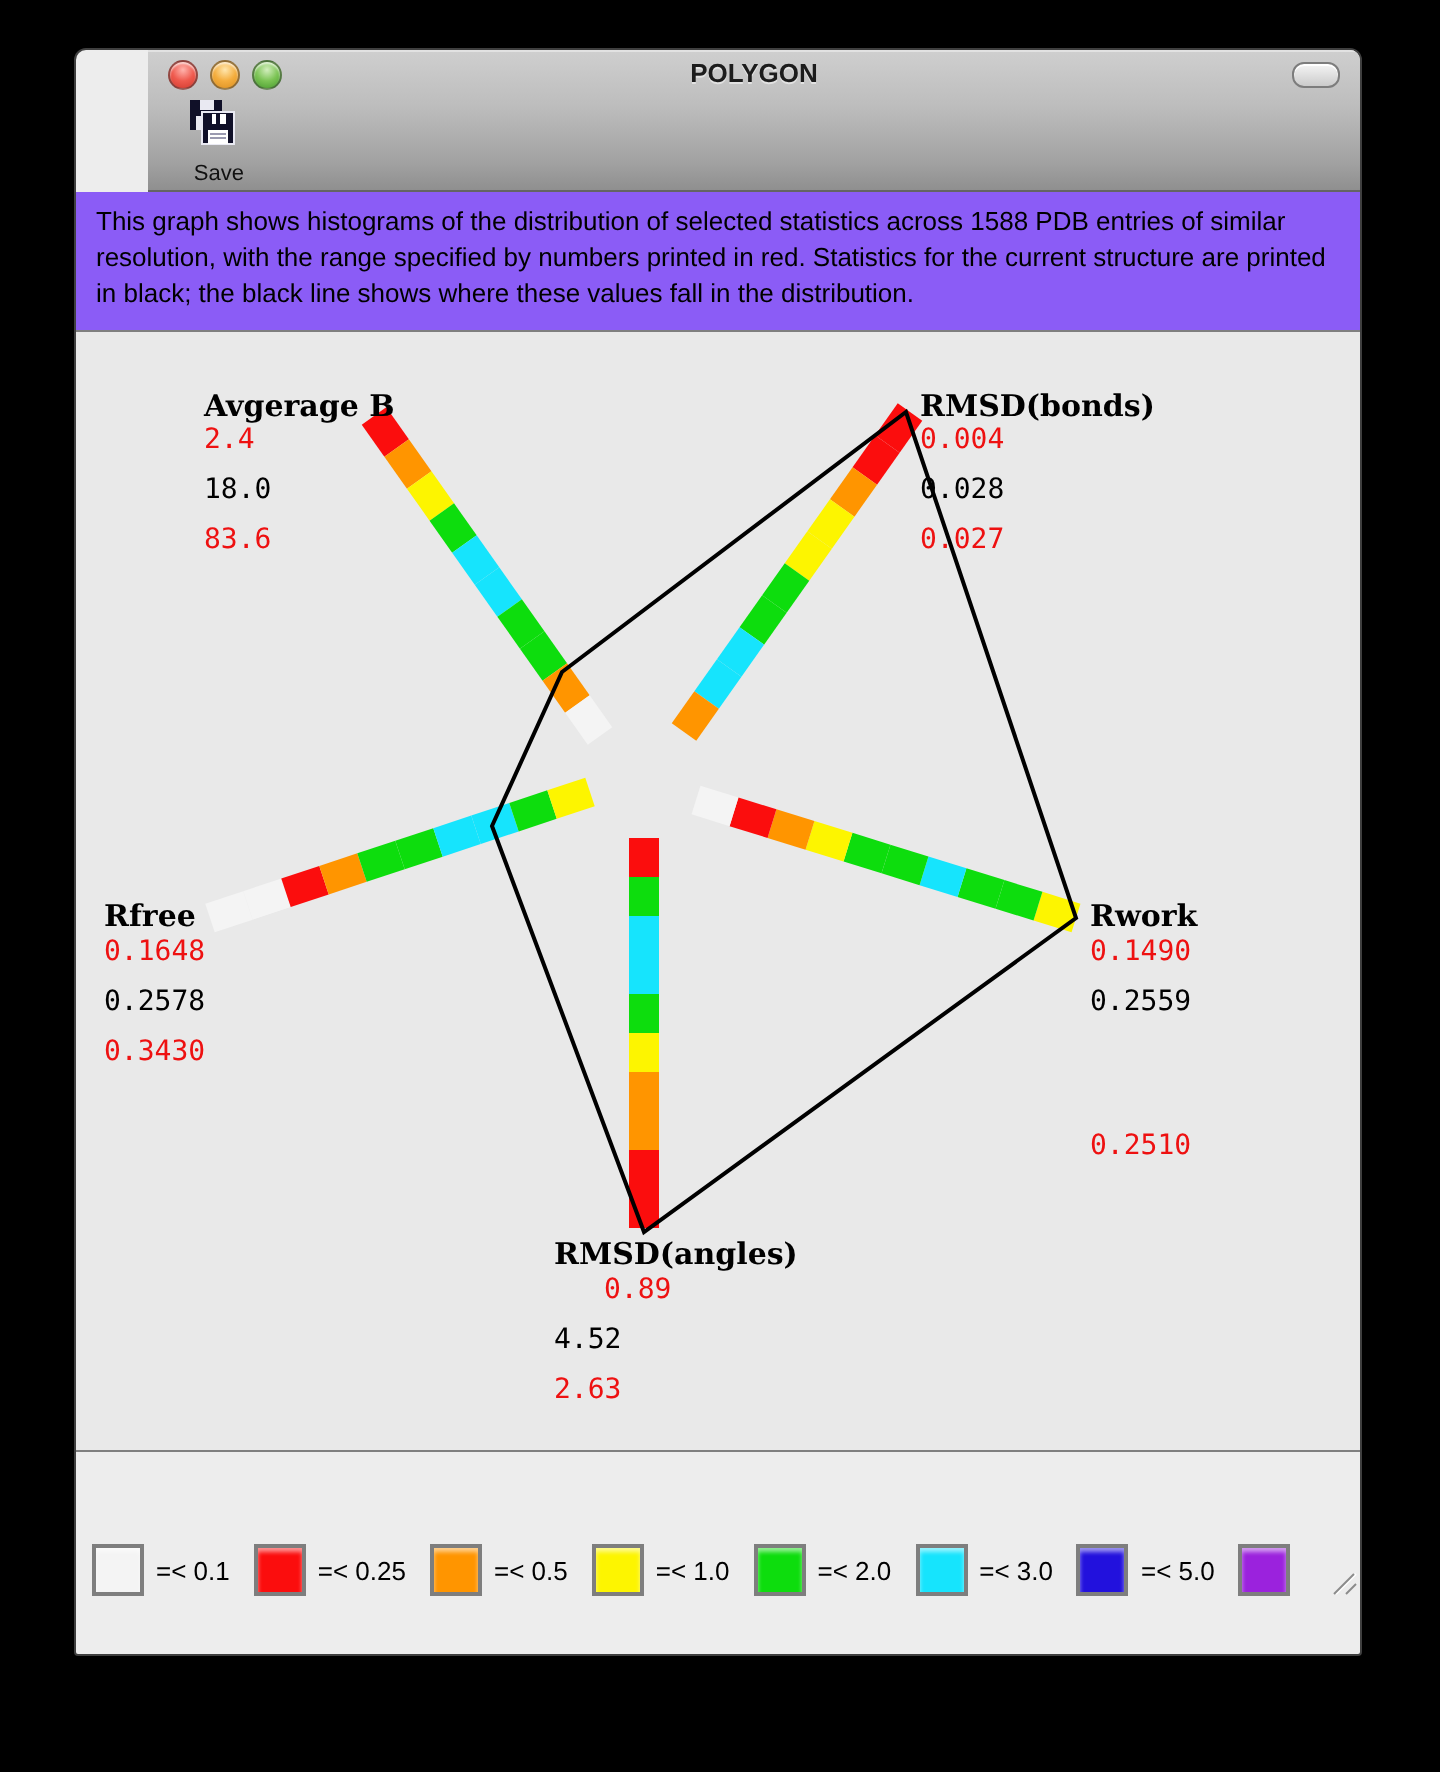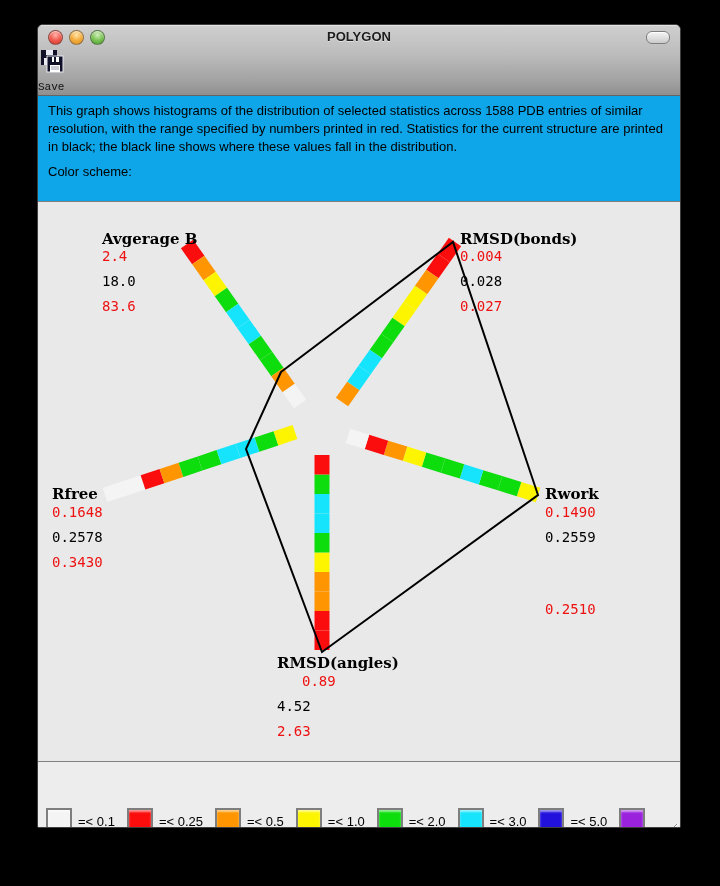--- a/index.html
+++ b/index.html
@@ -1,35 +1,35 @@
 <!DOCTYPE html>
 <html><head>
 <meta charset="utf-8">
 <style>
   html,body{margin:0;padding:0;background:#000;width:720px;height:886px;overflow:hidden;
     font-family:"Liberation Sans",sans-serif;-webkit-font-smoothing:antialiased;}
   .window{position:absolute;left:37px;top:24px;width:644px;height:804px;background:#ededed;
     border:1px solid #3f3f3f;border-radius:6px 6px 2px 2px;box-sizing:border-box;overflow:hidden;}
   
   .chrome{position:relative;height:70px;background:linear-gradient(180deg,#cfcfcf 0%,#bdbdbd 40%,#a2a2a2 80%,#8f8f8f 100%);
-    border-bottom:1px solid #646464;box-shadow:inset 0 1px 0 #e2e2e2;}
+    border-bottom:1px solid #646464;box-shadow:inset 0 1px 0 #e2e2e2;margin-left:36px;}
   .titlebar{position:absolute;left:0;top:0;right:0;height:22px;}
   .title{position:absolute;left:0;right:0;top:4px;text-align:center;font-size:13px;font-weight:bold;
     color:#1c1c1c;text-shadow:0 1px 0 rgba(255,255,255,.5);}
   .tl{position:absolute;top:5px;width:13px;height:13px;border-radius:50%;border:1px solid rgba(60,60,60,.5);
     box-shadow:inset 0 1px 1px rgba(255,255,255,.7);}
   .tl.red{left:10px;background:radial-gradient(circle at 50% 30%,#ffb3ac 0%,#ef5a4e 50%,#cf382d 100%);}
   .tl.yellow{left:31px;background:radial-gradient(circle at 50% 30%,#ffe6ad 0%,#f4ad3d 50%,#d98f22 100%);}
   .tl.green{left:52px;background:radial-gradient(circle at 50% 30%,#d2eebd 0%,#7cc455 50%,#46992c 100%);}
   .capsule{position:absolute;right:10px;top:6px;width:22px;height:11px;border-radius:6px;border:1px solid #7d7d7d;
     background:linear-gradient(180deg,#f5f5f5,#cbcbcb);box-shadow:inset 0 1px 0 #fff;}
-  .save-btn{position:absolute;left:0;top:24px;width:36px;height:44px;text-align:left;font-family:Liberation Mono, monospace;}
+  .save-btn{position:absolute;left:12px;top:24px;width:36px;height:44px;text-align:right;}
   .save-label{font-size:11px;color:#111;margin-top:1px;}
   
-  .desc-panel{position:relative;height:106px;background:#0ea5e9;border-bottom:1px solid #7f7f7f;box-sizing:border-box;}
+  .desc-panel{position:relative;height:70px;background:#8b5cf6;border-bottom:1px solid #7f7f7f;box-sizing:border-box;}
   .desc-text{position:absolute;left:10px;top:6px;width:624px;font-size:13px;line-height:18px;color:#000;}
   .color-row-label{position:absolute;left:10px;top:68px;font-size:13px;color:#000;}
   .dropdown{position:absolute;left:112px;top:63px;width:226px;height:23px;border:1px solid #878787;border-radius:5px;
     background:linear-gradient(180deg,#ffffff 0%,#f0f0f0 45%,#d8d8d8 100%);box-sizing:border-box;
     box-shadow:0 1px 1px rgba(0,0,0,.15);}
   .dropdown .val{position:absolute;left:9px;top:3px;font-size:13px;color:#000;}
   .stepper{position:absolute;right:0;top:0;width:20px;height:21px;border-radius:0 4px 4px 0;
     background:linear-gradient(180deg,#a8c6ef 0%,#6d9be2 45%,#3e6fcb 55%,#5f8ed8 100%);
     border-left:1px solid #8a8a8a;display:flex;flex-direction:column;align-items:center;justify-content:center;gap:2px;}
   .arr-up{width:0;height:0;border-left:4px solid transparent;border-right:4px solid transparent;border-bottom:5px solid #fff;}

